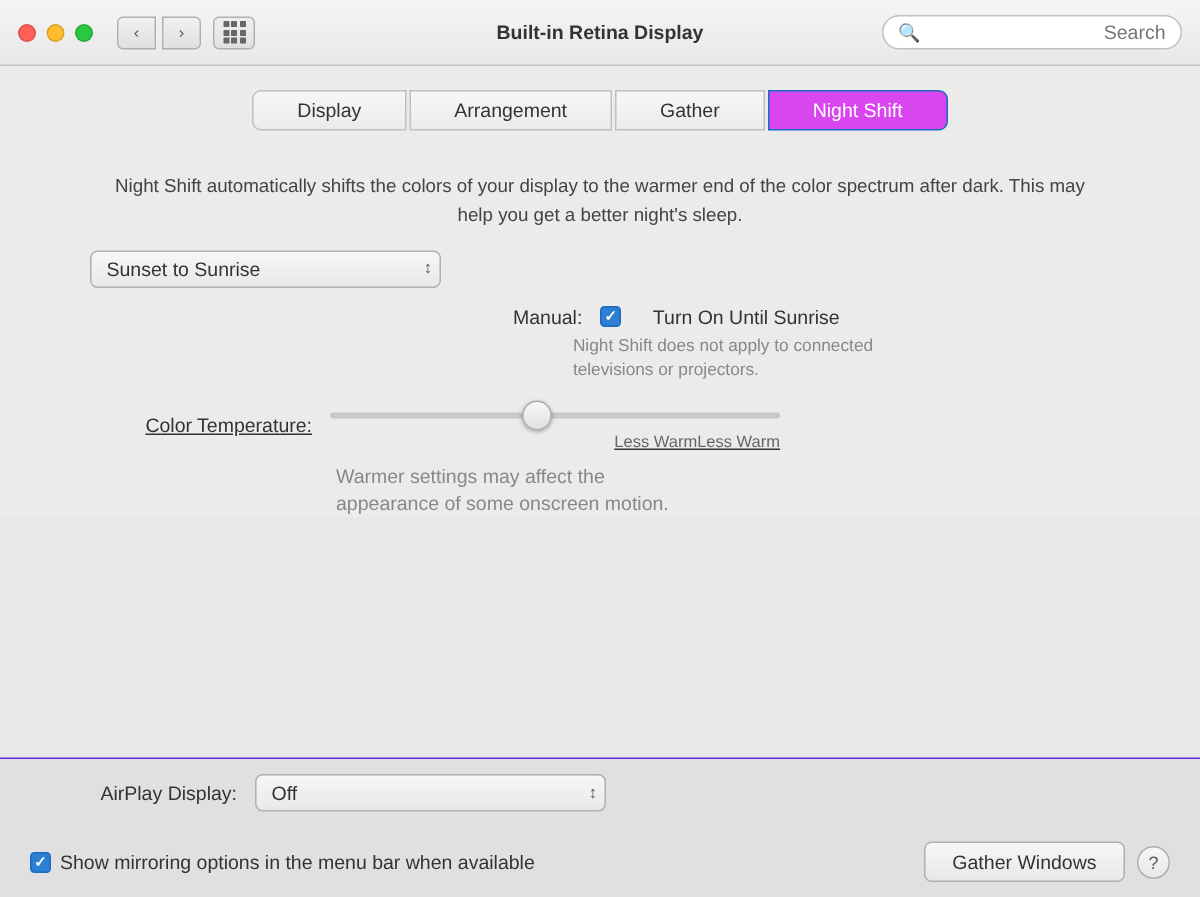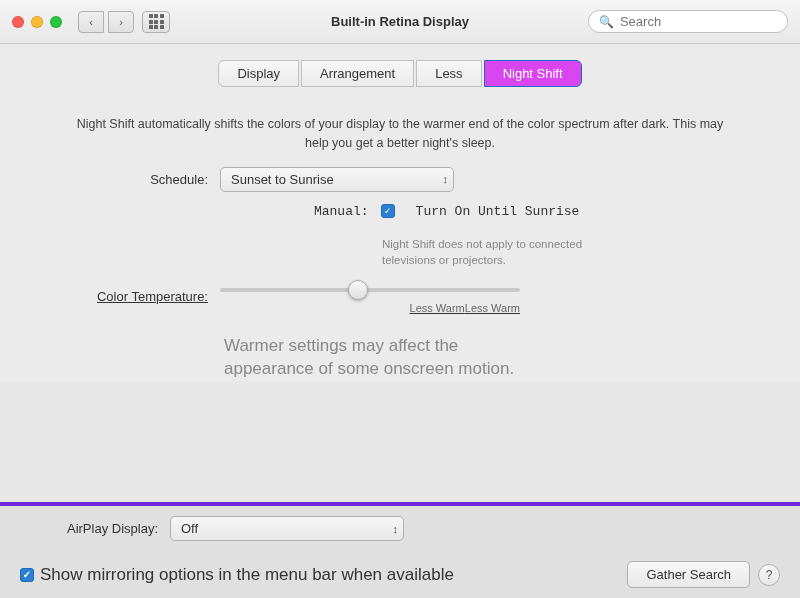--- a/index.html
+++ b/index.html
@@ -105,34 +105,35 @@
       font-size: 12px;
     }
 
     .search-input {
       border: none;
       outline: none;
       background: transparent;
       font-size: 13px;
       color: #999;
       width: 100%;
+      text-align: right;
     }
 
     
     .tab-bar {
       display: flex;
       justify-content: center;
       align-items: center;
       padding: 16px 0 12px;
       gap: 2px;
       background: #ebebeb;
     }
 
     .tab {
-      padding: 5px 18px;
+      padding: 5px 29px;
       font-size: 13px;
       color: #333;
       border: 1px solid #c0c0c0;
       background: linear-gradient(to bottom, #f7f7f7, #ebebeb);
       cursor: pointer;
     }
 
     .tab:first-child { border-radius: 6px 0 0 6px; }
     .tab:last-child { border-radius: 0 6px 6px 0; }
 
@@ -206,21 +207,20 @@
     }
 
     .manual-row {
       display: flex;
       flex-direction: column;
     }
 
     .manual-main {
       display: flex;
       align-items: center;
-      font-family: Liberation Mono, monospace;
     }
 
     .checkbox-label {
       display: flex;
       align-items: center;
       gap: 21px;
       font-size: 13px;
       color: #333;
       cursor: pointer;
     }
@@ -242,21 +242,21 @@
       color: white;
       font-size: 10px;
       font-weight: bold;
     }
 
     .sub-note {
       margin-left: 160px;
       font-size: 11.5px;
       color: #888;
       line-height: 1.4;
-      margin-top: 17px;
+      margin-top: 4px;
       padding-left: 4px;
     }
 
     
     .temp-row {
       display: flex;
       align-items: center;
       margin-bottom: 4px;
       text-decoration: underline;
     }
@@ -299,35 +299,35 @@
     .slider-labels {
       display: flex;
       justify-content: flex-end;
       font-size: 11px;
       color: #666;
       margin-top: 2px;
     }
 
     .temp-note {
       margin-left: 160px;
-      font-size: 17px;
+      font-size: 13px;
       color: #888;
       line-height: 1.4;
-      margin-top: 20px;
+      margin-top: 8px;
       padding-left: 4px;
     }
 
     
     .bottom-section {
       position: absolute;
       bottom: 0;
       left: 0;
       right: 0;
       background: #e0e0e0;
-      border-top: 4px solid #6d28d9;
+      border-top: 1px solid #6d28d9;
     }
 
     .airplay-row {
       display: flex;
       align-items: center;
       padding: 10px 40px;
     }
 
     .airplay-label {
       text-align: right;
@@ -345,21 +345,21 @@
       padding: 10px 20px 10px 20px;
     }
 
     .mirror-left {
       display: flex;
       align-items: center;
       gap: 6px;
     }
 
     .mirror-text {
-      font-size: 17px;
+      font-size: 13px;
       color: #333;
     }
 
     .gather-btn {
       background: linear-gradient(to bottom, #f7f7f7, #e8e8e8);
       border: 1px solid #b0b0b0;
       border-radius: 5px;
       padding: 5px 18px;
       font-size: 13px;
       color: #333;
@@ -429,31 +429,30 @@
   <div class="titlebar-title">Built-in Retina Display</div>
   <div class="search-box">
     <span class="search-icon-svg">🔍</span>
     <input class="search-input" type="text" placeholder="Search" style="">
   </div>
 </div>
 
 <div class="tab-bar">
   <div class="tab">Display</div>
   <div class="tab">Arrangement</div>
-  <div class="tab">Less</div>
+  <div class="tab">Gather</div>
   <div class="tab active">Night Shift</div>
 </div>
 
 <div class="content">
   <div class="description">Night Shift automatically shifts the colors of your display to the warmer end of the color spectrum after dark. This may help you get a better night's sleep.</div>
 
   <div class="form-area">
 
     <div class="form-row">
-      <div class="form-label">Schedule:</div>
       <div class="select-wrapper">
         <select class="macos-select">
           <option>Off</option>
           <option>Custom</option>
           <option selected="">Sunset to Sunrise</option>
         </select>
         <span class="select-arrow">↕</span>
       </div>
     </div>
 
@@ -497,17 +496,17 @@
       </select>
       <span class="select-arrow">↕</span>
     </div>
   </div>
   <div class="mirror-row">
     <div class="mirror-left">
       <div class="checkbox-blue"></div>
       <span class="mirror-text">Show mirroring options in the menu bar when available</span>
     </div>
     <div class="bottom-right">
-      <button class="gather-btn">Gather Search</button>
+      <button class="gather-btn">Gather Windows</button>
       <div class="help-btn">?</div>
     </div>
   </div>
 </div>
 
 </body></html>

